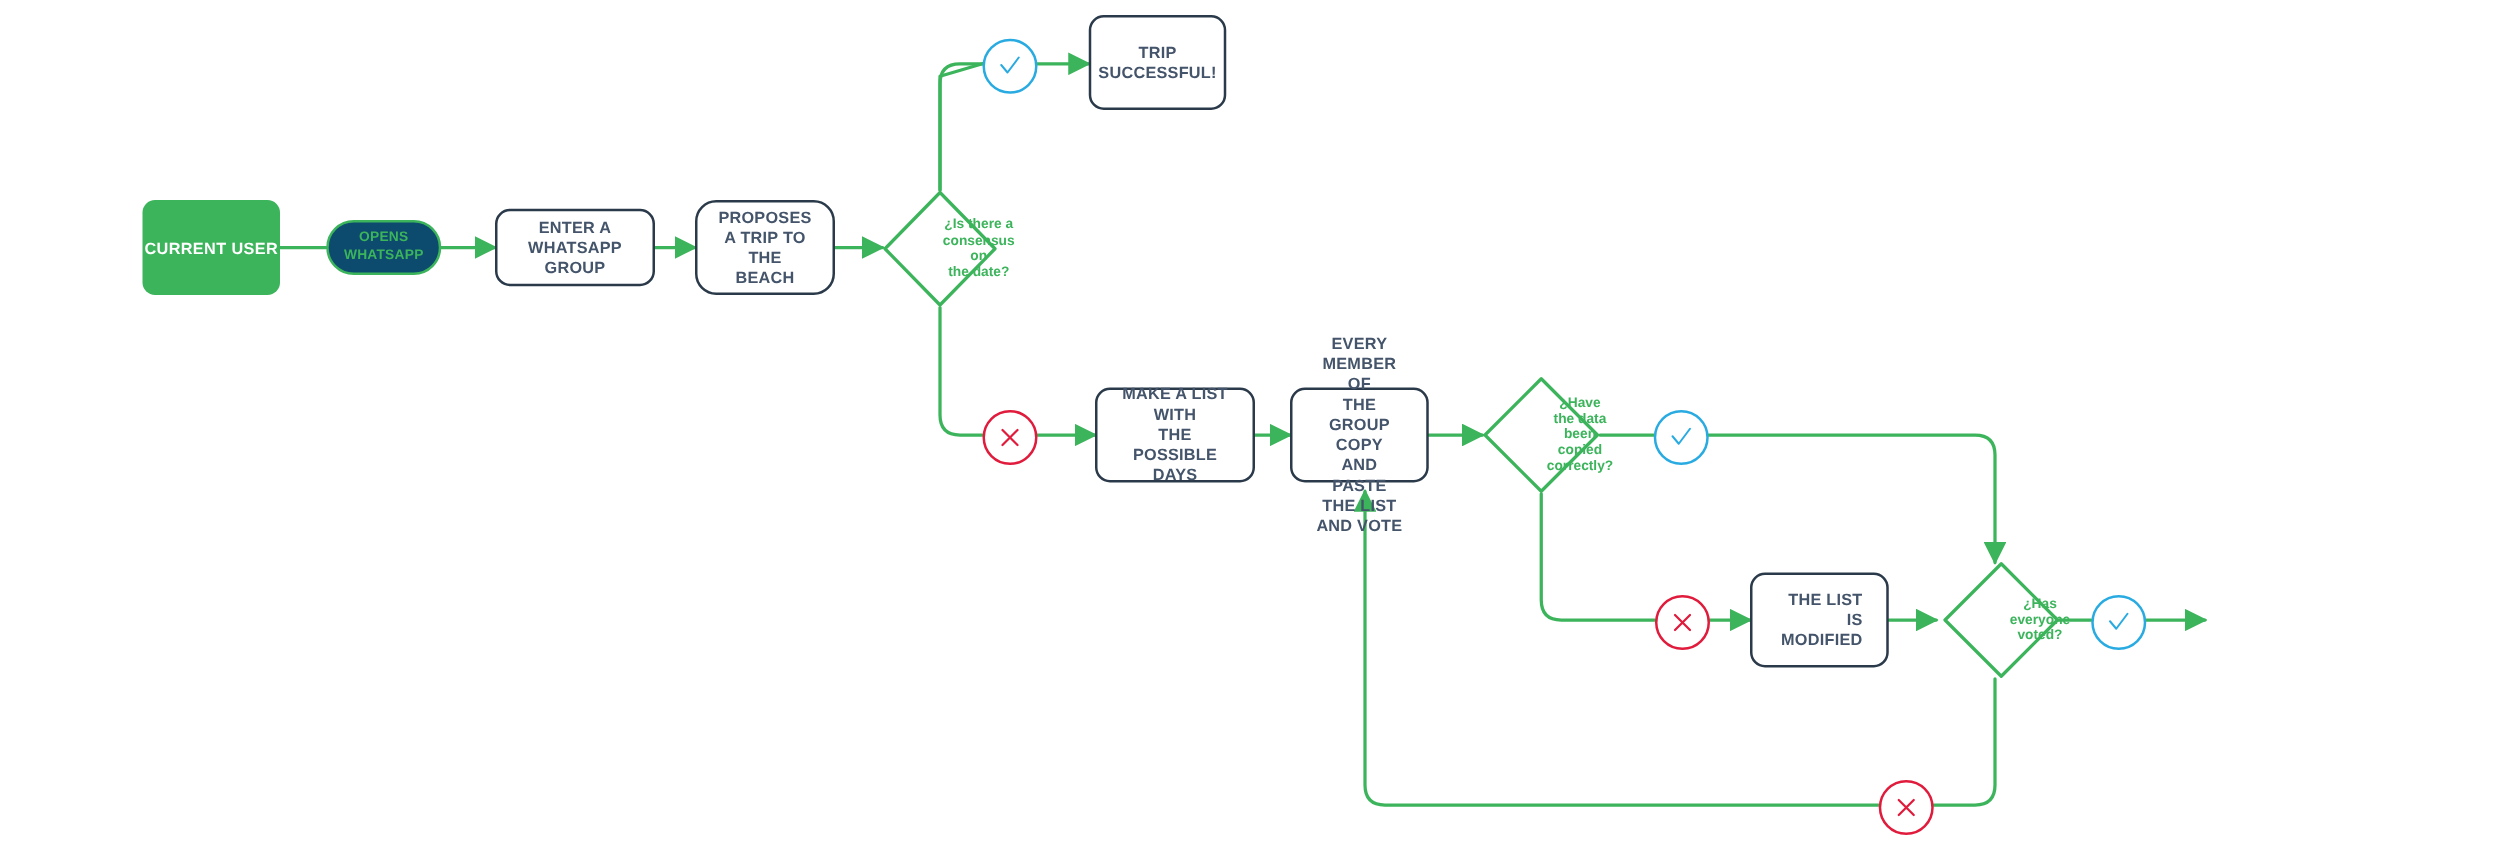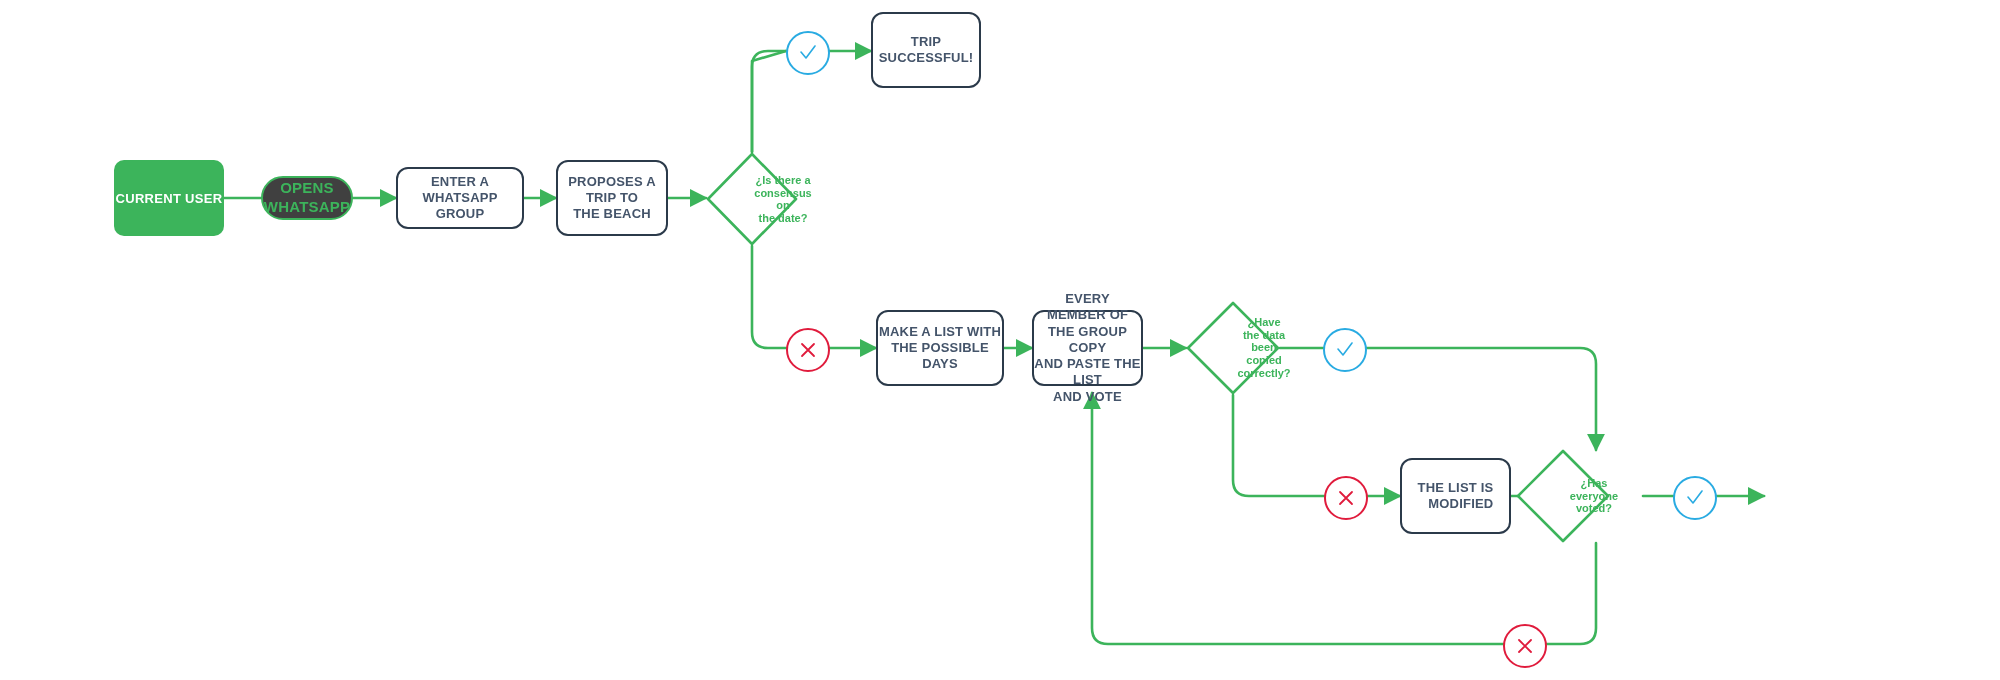--- a/index.html
+++ b/index.html
@@ -34,37 +34,37 @@
   }
   .proc {
     border: 2px solid #2b3a4a;
     border-radius: 12px;
     background: #ffffff;
     color: #44546a;
     font-size: 13px;
     font-weight: 700;
     letter-spacing: 0.2px;
     line-height: 1.25;
-    padding: 4px 0;
+    padding: 4px 19px;
   }
   .start {
     background: #3cb45b;
     border: none;
     border-radius: 10px;
     color: #ffffff;
     font-size: 13px;
     font-weight: 700;
     letter-spacing: 0.3px;
   }
   .pill {
-    background: #404040;
+    background: #0c4a6e;
     border: 2px solid #3cb45b;
     border-radius: 999px;
     color: #3cb45b;
-    font-size: 15px;
+    font-size: 11px;
     font-weight: 700;
     line-height: 1.25;
     letter-spacing: 0.2px;
   }
   .diamond-wrap {
     position: absolute;
   }
   .diamond-wrap svg {
     position: absolute;
     left: 0;
@@ -157,21 +157,21 @@
   <div class="node pill" style="left:261px; top:176px; width:92px; height:44px;">
     <span style="white-space:pre-line;">OPENS
 WHATSAPP</span>
   </div>
 
   <div class="node proc" style="left:396px; top:167px; width:128px; height:62px;">
     <span style="white-space:pre-line;">ENTER A WHATSAPP
 GROUP</span>
   </div>
 
-  <div class="node proc" style="left:556px; top:160px; width:112px; height:76px;">
+  <div class="node proc" style="left:556px; top:160px; width:112px; height:76px;border-radius:17px;">
     <span style="white-space:pre-line;">PROPOSES A TRIP TO
 THE BEACH</span>
   </div>
 
   <div class="diamond-wrap" style="left:706px; top:152px; width:92px; height:94px;">
     <svg width="92" height="94" viewBox="0 0 92 94" xmlns="http://www.w3.org/2000/svg">
       <polygon points="46,2 90,47 46,92 2,47" fill="#ffffff" stroke="#3cb45b" stroke-width="2.6" stroke-linejoin="round"></polygon>
     </svg>
     <div class="diamond-label" style="white-space:pre-line;">¿Is there a
 consensus on
@@ -202,21 +202,21 @@
 the data been
 copied
 correctly?</div>
   </div>
 
   <div class="node proc" style="left:1400px; top:458px; width:111px; height:76px;">
     <span style="white-space:pre-line;text-align:right;">THE LIST IS
 MODIFIED</span>
   </div>
 
-  <div class="diamond-wrap" style="left:1516px; top:449px; width:94px; height:94px;">
+  <div class="diamond-wrap" style="left:1554px; top:449px; width:94px; height:94px;">
     <svg width="94" height="94" viewBox="0 0 94 94" xmlns="http://www.w3.org/2000/svg">
       <polygon points="47,2 92,47 47,92 2,47" fill="#ffffff" stroke="#3cb45b" stroke-width="2.6" stroke-linejoin="round"></polygon>
     </svg>
     <div class="diamond-label" style="white-space:pre-line;">¿Has everyone
 voted?</div>
   </div>
 
 
   <div class="marker yes" style="left:786px; top:31px; width:40px; height:40px;">
     <svg width="20" height="20" viewBox="0 0 20 20">

